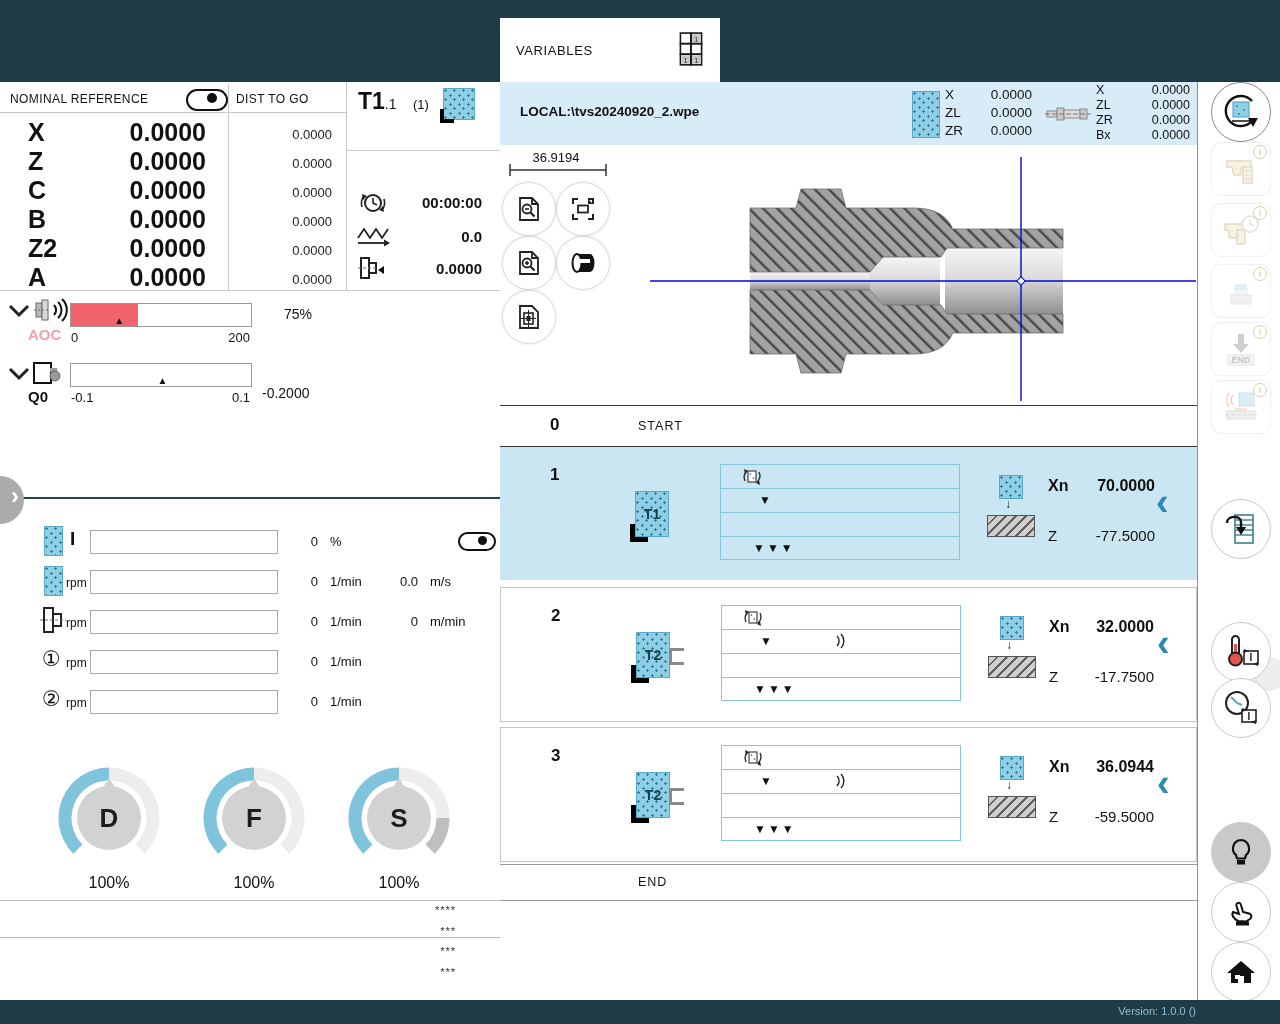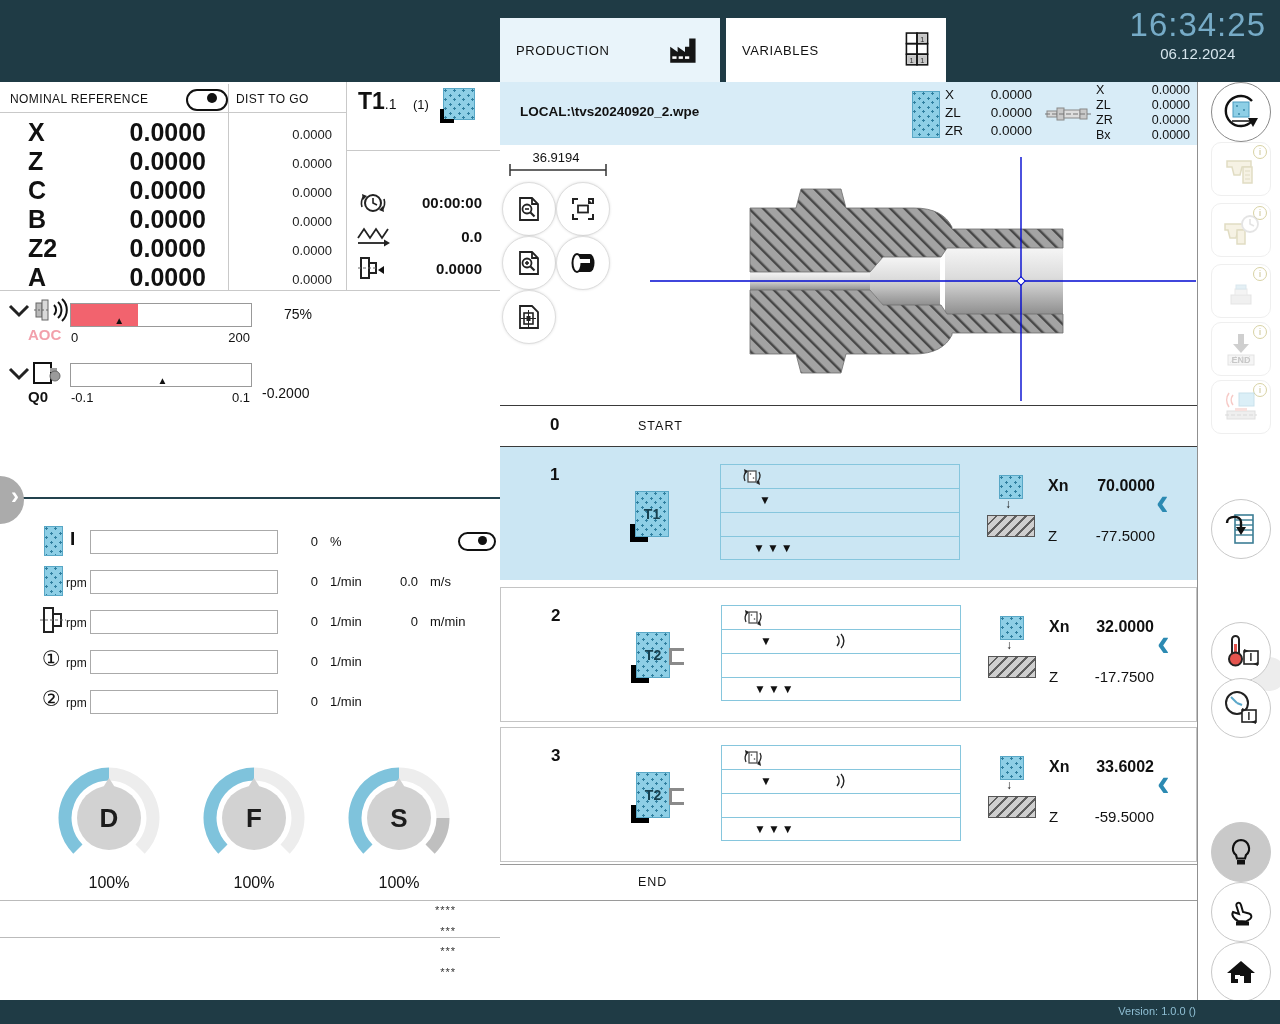--- a/index.html
+++ b/index.html
@@ -100,29 +100,20 @@
   .version{position:absolute;right:84px;top:5px;font-size:11px;color:#8fbfd4;}
 </style>
 </head>
 <body>
 
 <div id="root">
 
   <div class="topbar">
 
     <div class="tabs">
-      <div class="tab active">
-        <span class="tlabel">PRODUCTION</span>
-        <svg width="38" height="32" viewBox="0 0 36 30">
-          <path d="M4,27 V12 l7,5 v-5 l7,5 v-5 h4 V4 h6 v23 z" fill="#151515"></path>
-          <rect x="6" y="21" width="4" height="2.4" fill="#fff"></rect>
-          <rect x="12" y="21" width="4" height="2.4" fill="#fff"></rect>
-          <rect x="18" y="21" width="4" height="2.4" fill="#fff"></rect>
-        </svg>
-      </div>
       <div class="tab">
         <span class="tlabel">VARIABLES</span>
         <svg width="26" height="36" viewBox="0 0 24 34">
           <g fill="none" stroke="#151515" stroke-width="1.5">
             <rect x="2" y="1" width="10" height="10"></rect>
               <rect x="12" y="1" width="10" height="10"></rect>
             <rect x="2" y="11" width="10" height="10"></rect>
               <rect x="12" y="11" width="10" height="10"></rect>
             <rect x="2" y="21" width="10" height="10"></rect>
               <rect x="12" y="21" width="10" height="10"></rect>
@@ -132,24 +123,20 @@
           <rect x="13" y="22" width="8" height="8" fill="#c6c6c6"></rect>
           <g font-size="7" fill="#333" font-family="Liberation Sans,sans-serif">
             <text x="15" y="9">1</text>
               <text x="5" y="29">1</text>
               <text x="15" y="29">1</text>
           </g>
         </svg>
       </div>
     </div>
 
-    <div class="clockbox">
-      <div class="time">16:34:25</div>
-      <div class="date">06.12.2024</div>
-    </div>
   </div>
 
   <div class="leftp">
 
     <span class="abs seclabel" style="left:10px;top:10px;">NOMINAL REFERENCE</span>
     <div class="toggle abs" style="left:186px;top:7px;">
         <div class="knob"></div>
       </div>
     <span class="abs seclabel" style="left:236px;top:10px;">DIST TO GO</span>
 
@@ -581,21 +568,21 @@
         <div class="trow">
             <span class="tri" style="left:32px;letter-spacing:2px;">▼▼▼</span>
           </div>
       </div>
       <div class="target">
         <div class="tsq bluesq"></div>
         <span class="tarrow">↓</span>
         <div class="thb hatchblk"></div>
       </div>
       <span class="xnlab">Xn</span>
-      <span class="xnval">33.6002</span>
+      <span class="xnval">36.0944</span>
       <span class="zlab">Z</span>
       <span class="zval">-59.5000</span>
       <span class="rowchev">‹</span>
     </div>
 
     <div class="steprow" style="top:782px;height:37px;border-top:1px solid #9a9a9a;border-bottom:1px solid #9a9a9a;box-sizing:border-box;">
       <span class="abs" style="left:138px;top:10px;font-size:12.5px;letter-spacing:1px;">END</span>
     </div>
   </div>
 

